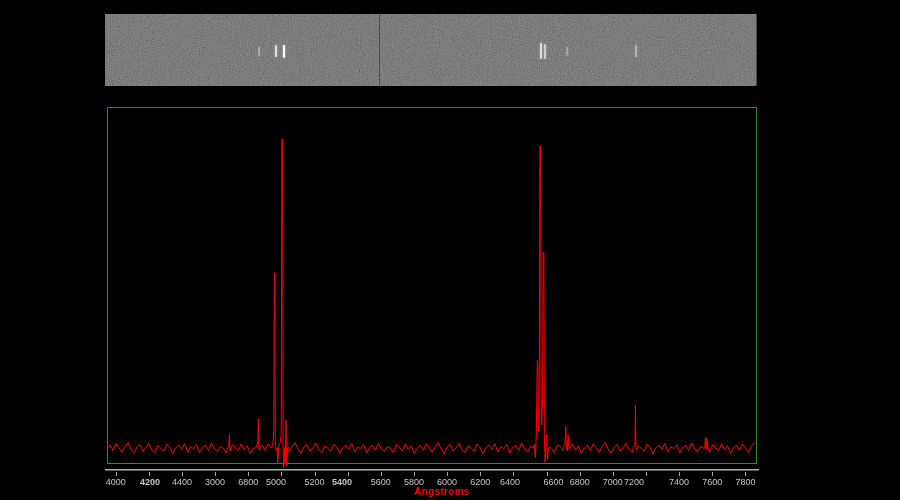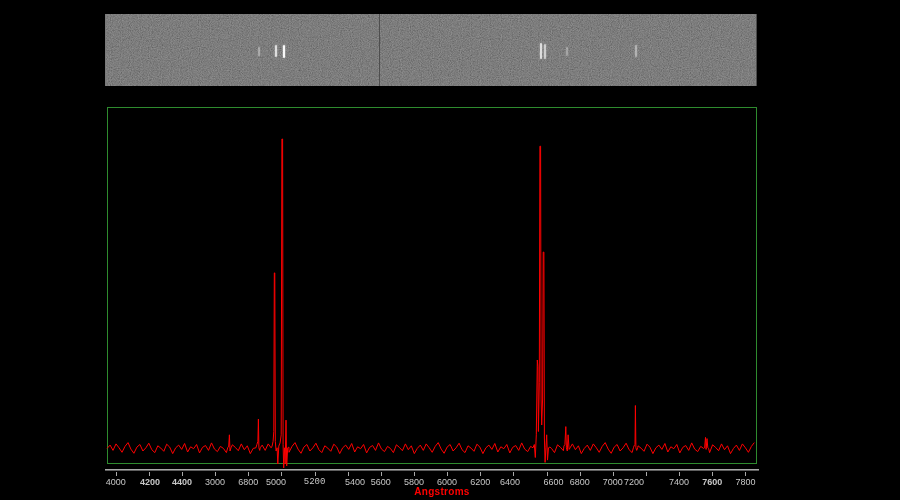--- a/index.html
+++ b/index.html
@@ -68,31 +68,31 @@
 
   <div id="xaxis">
     <div id="axis-line-hi" style="background: rgb(168, 168, 168);"></div>
     <div id="axis-line-lo" style="background: rgb(95, 95, 95);"></div>
     <div id="ticks">
         <div class="tick" style="left: 10.7px; background: rgb(168, 168, 168);"></div>
         <div class="tick-label" style="left: -6.3px; color: rgb(200, 200, 200);">4000</div>
         <div class="tick" style="left: 43.8px; background: rgb(168, 168, 168);"></div>
         <div class="tick-label" style="left: 28px; color: rgb(200, 200, 200); font-weight: bold;">4200</div>
         <div class="tick" style="left: 77px; background: rgb(168, 168, 168);"></div>
-        <div class="tick-label" style="left: 60px; color: rgb(200, 200, 200); font-weight: bold;">4400</div>
+        <div class="tick-label" style="left: 60px; color: rgb(200, 200, 200);">4400</div>
         <div class="tick" style="left: 110.1px; background: rgb(168, 168, 168);"></div>
         <div class="tick-label" style="left: 93.1px; color: rgb(200, 200, 200);">3000</div>
         <div class="tick" style="left: 143.3px; background: rgb(168, 168, 168);"></div>
         <div class="tick-label" style="left: 126.3px; color: rgb(200, 200, 200);">6800</div>
         <div class="tick" style="left: 176.4px; background: rgb(168, 168, 168);"></div>
         <div class="tick-label" style="left: 154px; color: rgb(200, 200, 200);">5000</div>
         <div class="tick" style="left: 209.6px; background: rgb(168, 168, 168);"></div>
-        <div class="tick-label" style="left: 192.6px; color: rgb(200, 200, 200); font-family: Liberation Mono, monospace;">5200</div>
+        <div class="tick-label" style="left: 192.6px; color: rgb(200, 200, 200);">5200</div>
         <div class="tick" style="left: 242.7px; background: rgb(168, 168, 168);"></div>
-        <div class="tick-label" style="left: 233px; color: rgb(200, 200, 200);">5400</div>
+        <div class="tick-label" style="left: 220px; color: rgb(200, 200, 200); font-weight: bold;">5400</div>
         <div class="tick" style="left: 275.8px; background: rgb(168, 168, 168);"></div>
         <div class="tick-label" style="left: 258.8px; color: rgb(200, 200, 200);">5600</div>
         <div class="tick" style="left: 309px; background: rgb(168, 168, 168);"></div>
         <div class="tick-label" style="left: 292px; color: rgb(200, 200, 200);">5800</div>
         <div class="tick" style="left: 342.1px; background: rgb(168, 168, 168);"></div>
         <div class="tick-label" style="left: 325.1px; color: rgb(200, 200, 200);">6000</div>
         <div class="tick" style="left: 375.3px; background: rgb(168, 168, 168);"></div>
         <div class="tick-label" style="left: 358.3px; color: rgb(200, 200, 200);">6200</div>
         <div class="tick" style="left: 408.4px; background: rgb(168, 168, 168);"></div>
         <div class="tick-label" style="left: 388px; color: rgb(200, 200, 200);">6400</div>
@@ -100,20 +100,20 @@
         <div class="tick-label" style="left: 424.5px; color: rgb(200, 200, 200); text-align: right;">6600</div>
         <div class="tick" style="left: 474.7px; background: rgb(168, 168, 168);"></div>
         <div class="tick-label" style="left: 457.7px; color: rgb(200, 200, 200);">6800</div>
         <div class="tick" style="left: 507.8px; background: rgb(168, 168, 168);"></div>
         <div class="tick-label" style="left: 490.8px; color: rgb(200, 200, 200);">7000</div>
         <div class="tick" style="left: 541px; background: rgb(168, 168, 168);"></div>
         <div class="tick-label" style="left: 512px; color: rgb(200, 200, 200);">7200</div>
         <div class="tick" style="left: 574.1px; background: rgb(168, 168, 168);"></div>
         <div class="tick-label" style="left: 557.1px; color: rgb(200, 200, 200);">7400</div>
         <div class="tick" style="left: 607.3px; background: rgb(168, 168, 168);"></div>
-        <div class="tick-label" style="left: 590.3px; color: rgb(200, 200, 200); font-weight: bold;">7600</div>
+        <div class="tick-label" style="left: 590.3px; color: rgb(200, 200, 200);">7600</div>
         <div class="tick" style="left: 640.4px; background: rgb(168, 168, 168);"></div>
         <div class="tick-label" style="left: 623.4px; color: rgb(200, 200, 200);">7800</div>
       </div>
     <div id="x-title" style="color: rgb(255, 0, 0);">Angstroms</div>
   </div>
 
 </div>
 
 </body></html>

